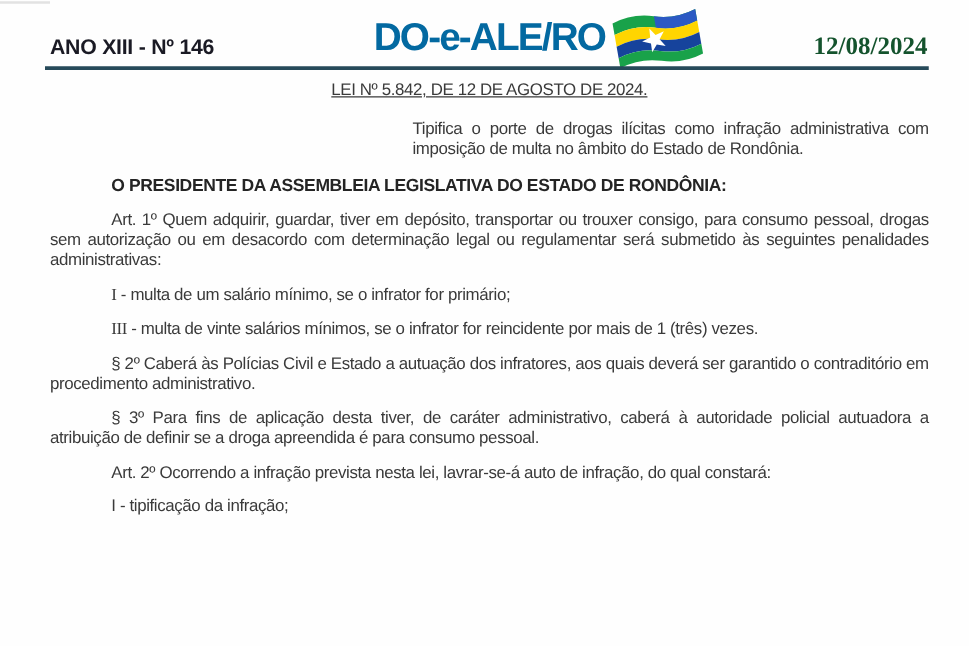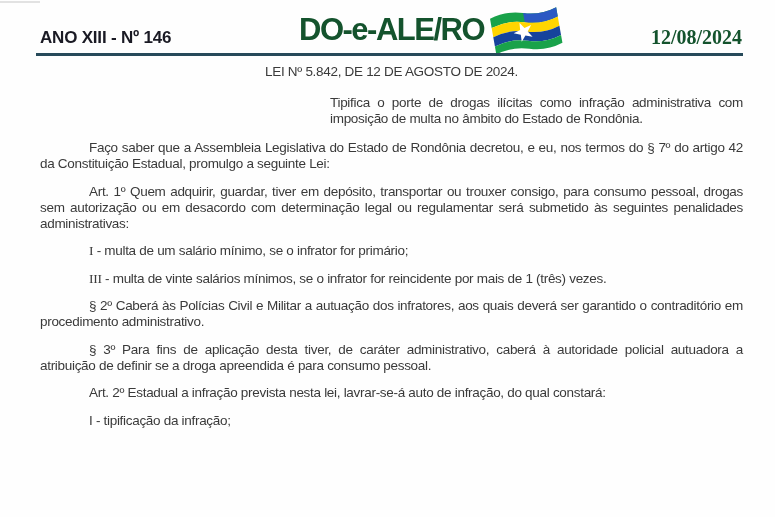--- a/index.html
+++ b/index.html
@@ -20,21 +20,21 @@
   .edition {
     position: absolute; left: 40px; top: 28px;
     font-size: 17px; font-weight: bold; color: #1a1a24;
     letter-spacing: -0.2px; white-space: nowrap; text-align: center;
   }
   .masthead {
     position: absolute; left: 299px; top: 6px;
     display: flex; align-items: center; gap: 5px;
   }
   .masthead-text {
-    font-size: 31px; font-weight: bold; color: #14532d;
+    font-size: 31px; font-weight: bold; color: #0369a1;
     letter-spacing: -1.5px; white-space: nowrap;
   }
   .flag-icon { width: 74px; height: 47px; overflow: visible; }
   .edition-date {
     position: absolute; right: 33px; top: 26px;
     font-family: "Liberation Serif", serif;
     font-size: 20px; font-weight: bold; color: #14532d;
     white-space: nowrap;
   }
   .header-rule {
@@ -43,20 +43,21 @@
   }
   
   .content {
     position: absolute; top: 60px; left: 40px; right: 32px;
     font-size: 13.5px; line-height: 16px; letter-spacing: -0.3px;
   }
   .law-title {
     text-align: center;
     margin: 4px 0 15px 0;
     color: #3a3a3a;
+    text-decoration: underline;
   }
   .law-summary {
     margin: 0 0 13px 290px;
     text-align: justify;
   }
   .promulgation-heading {
     font-weight: bold; color: #242424;
     text-indent: 49px; font-size: 14px;
     margin: 0 0 12px 0; white-space: nowrap;
   }
@@ -99,33 +100,33 @@
   <div class="edition-date">12/08/2024</div>
 
   <div class="header-rule"></div>
 
   <main class="content">
 
     <p class="law-title">LEI Nº 5.842, DE 12 DE AGOSTO DE 2024.</p>
 
     <p class="law-summary">Tipifica o porte de drogas ilícitas como infração administrativa com imposição de multa no âmbito do Estado de Rondônia.</p>
 
+    <p class="promulgation-heading">O PRESIDENTE DA ASSEMBLEIA LEGISLATIVA DO ESTADO DE RONDÔNIA:</p>
 
-    <p class="para">Faço saber que a Assembleia Legislativa do Estado de Rondônia decretou, e eu, nos termos do § 7º do artigo 42 da Constituição Estadual, promulgo a seguinte Lei:</p>
 
     <p class="para">Art. 1º Quem adquirir, guardar, tiver em depósito, transportar ou trouxer consigo, para consumo pessoal, drogas sem autorização ou em desacordo com determinação legal ou regulamentar será submetido às seguintes penalidades administrativas:</p>
 
     <p class="para"><span class="roman-serif">I</span> <span>- multa de um salário mínimo, se o infrator for primário;</span></p>
 
 
     <p class="para"><span class="roman-serif">III</span> <span>- multa de vinte salários mínimos, se o infrator for reincidente por mais de 1 (três) vezes.</span></p>
 
 
-    <p class="para">§ 2º Caberá às Polícias Civil e Militar a autuação dos infratores, aos quais deverá ser garantido o contraditório em procedimento administrativo.</p>
+    <p class="para">§ 2º Caberá às Polícias Civil e Estado a autuação dos infratores, aos quais deverá ser garantido o contraditório em procedimento administrativo.</p>
 
     <p class="para">§ 3º Para fins de aplicação desta tiver, de caráter administrativo, caberá à autoridade policial autuadora a atribuição de definir se a droga apreendida é para consumo pessoal.</p>
 
-    <p class="para">Art. 2º Estadual a infração prevista nesta lei, lavrar-se-á auto de infração, do qual constará:</p>
+    <p class="para">Art. 2º Ocorrendo a infração prevista nesta lei, lavrar-se-á auto de infração, do qual constará:</p>
 
     <p class="para"><span>I</span> <span>- tipificação da infração;</span></p>
 
   </main>
 </div>
 
 </body></html>

